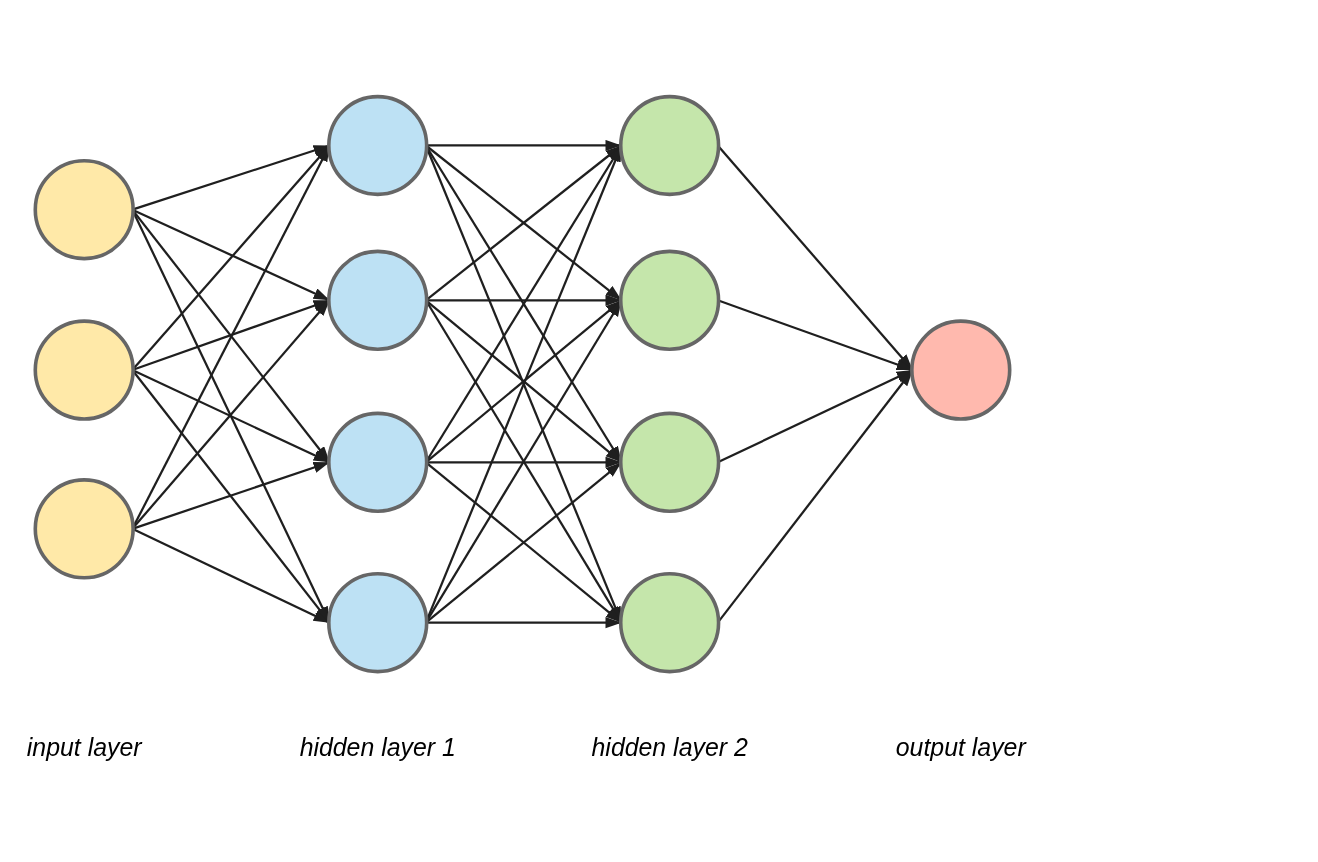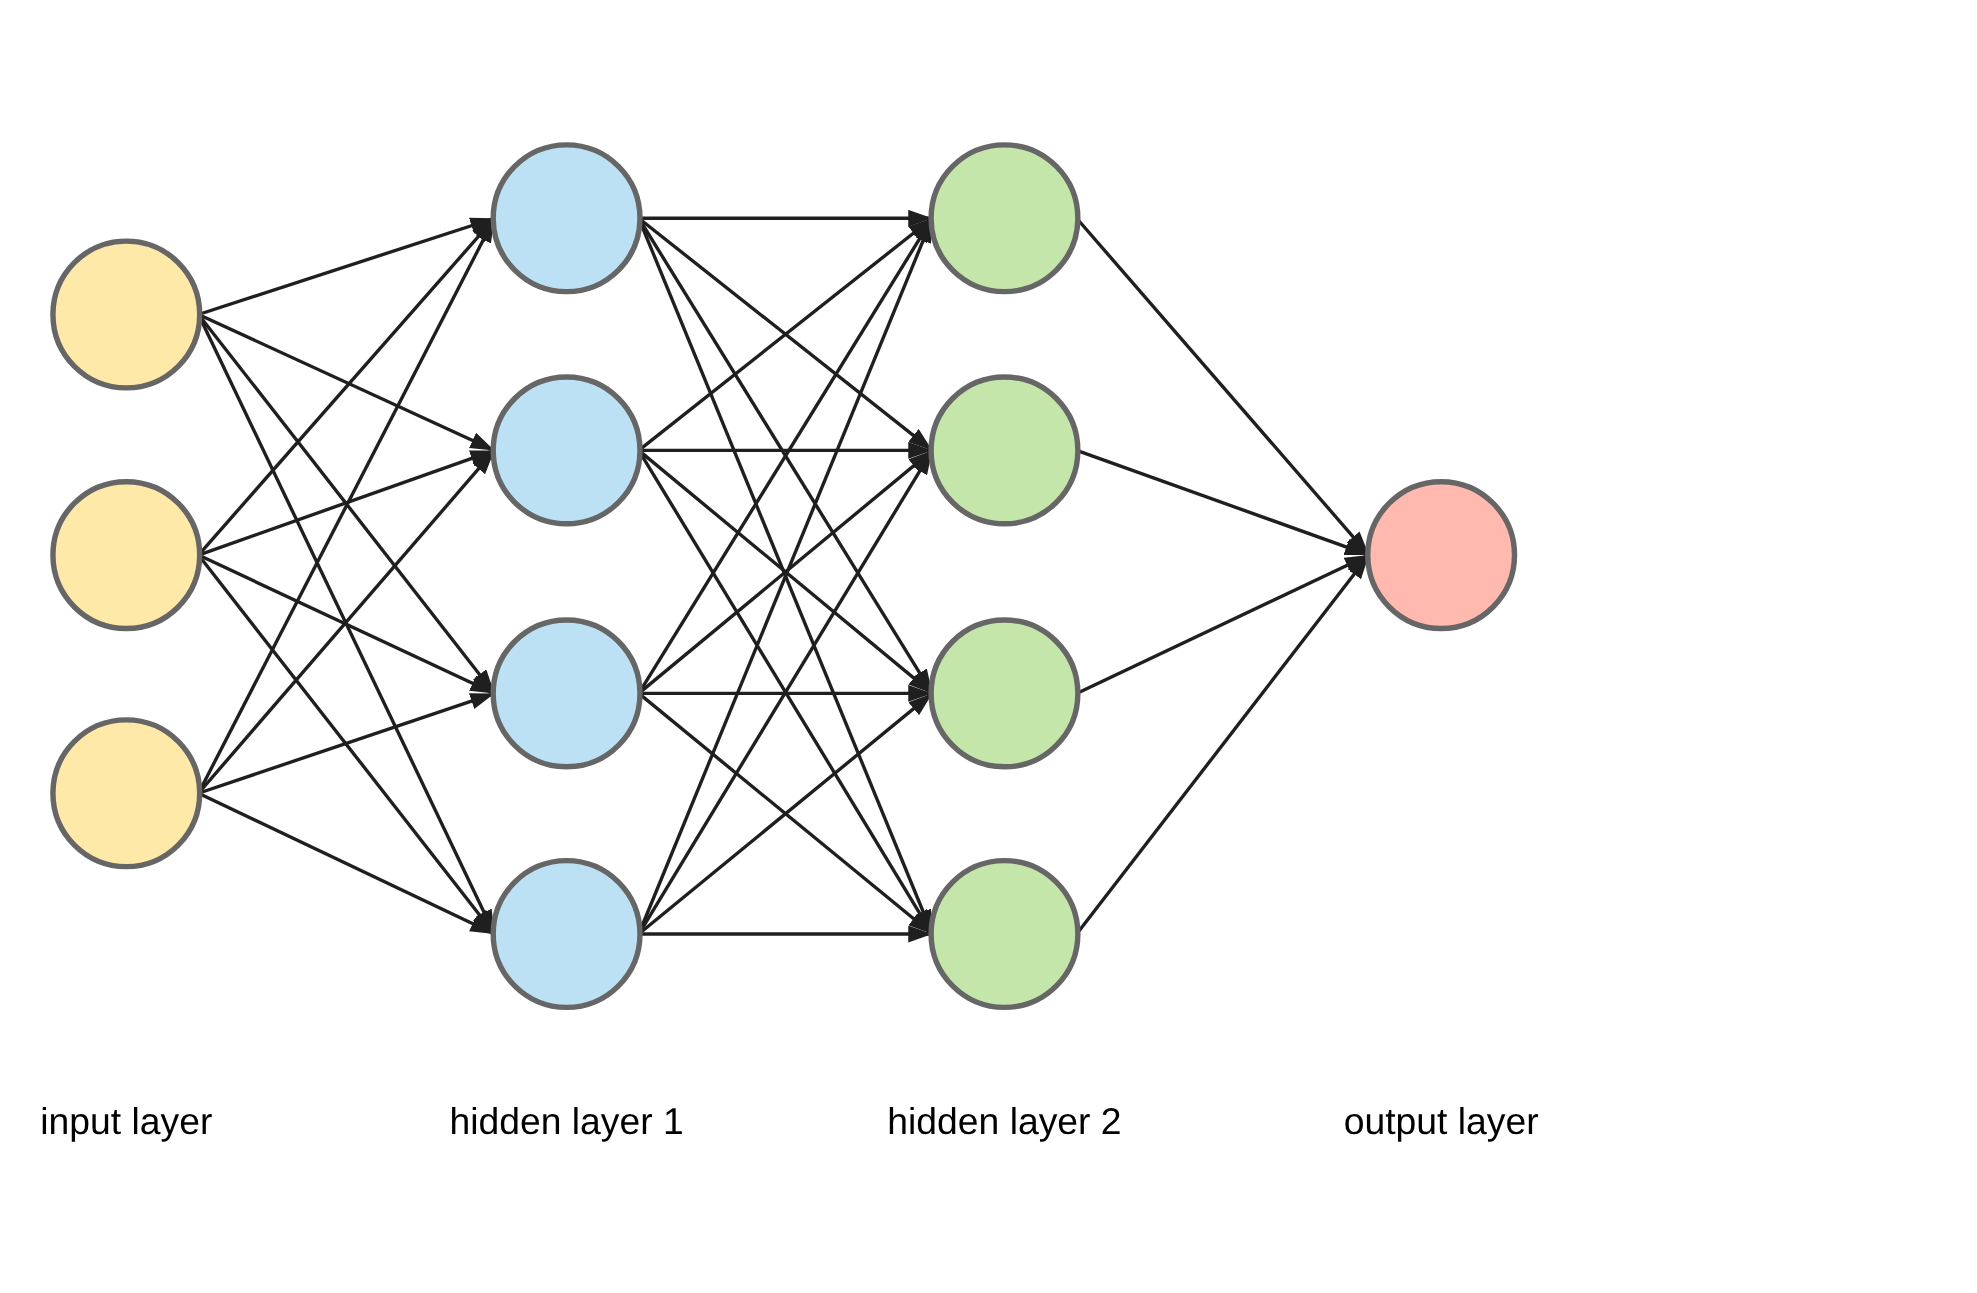--- a/index.html
+++ b/index.html
@@ -6,20 +6,21 @@
     margin: 0;
     padding: 0;
     background: #ffffff;
   }
   .stage {
     position: relative;
     width: 1057px;
     height: 862px;
     background: #ffffff;
     overflow: hidden;
+    font-style: italic;
   }
   svg {
     display: block;
     width: 100%;
     height: 100%;
   }
   .layer-label {
     font-family: "Liberation Sans", sans-serif;
     fill: #000000;
   }

